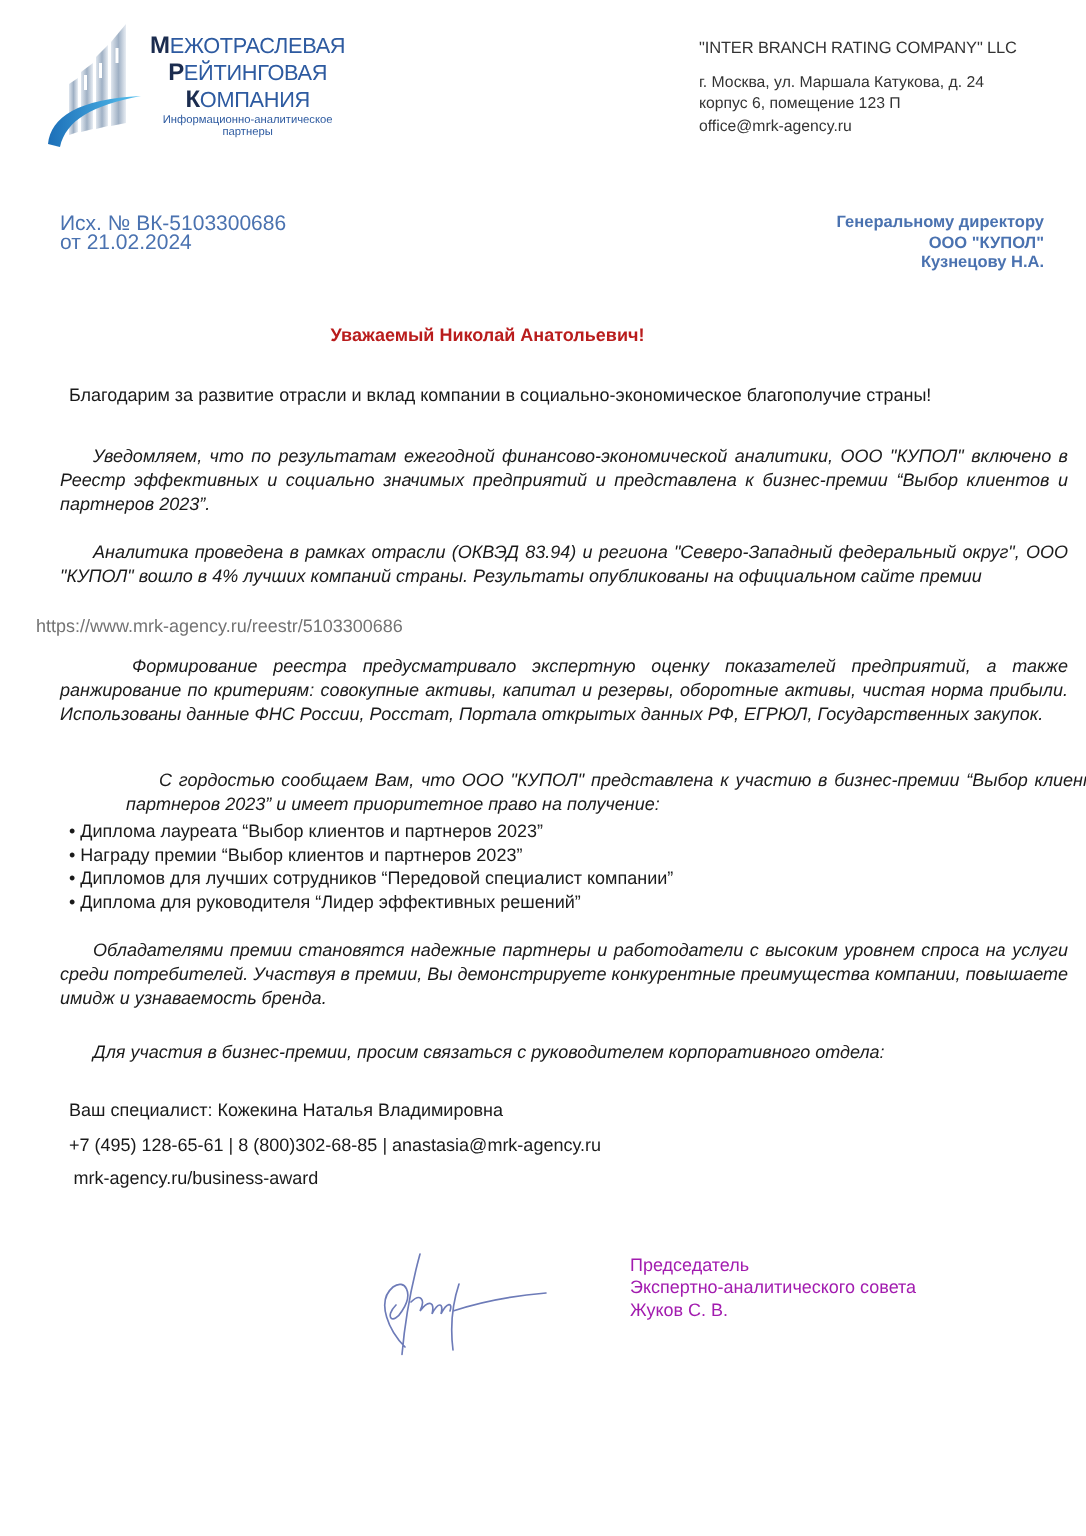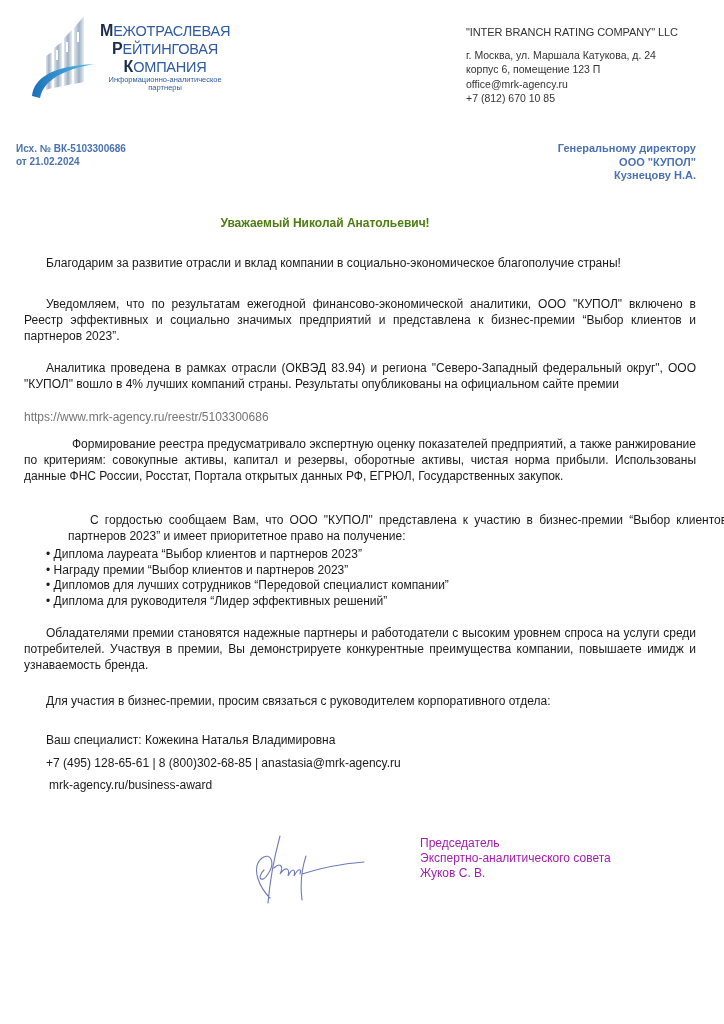--- a/index.html
+++ b/index.html
@@ -13,26 +13,26 @@
   .logo-text { position: absolute; left: 72px; top: 14px; text-align: center; }
   .logo-line { font-size: 14.5px; line-height: 17px; color: #2d5aa0; letter-spacing: -0.2px; white-space: nowrap; }
   .logo-line b { color: #1b2c4f; font-weight: bold; font-size: 16px; }
   .logo-sub { font-size: 7.5px; line-height: 8px; color: #2d5aa0; white-space: nowrap; }
 
   
   .company { left: 466px; top: 25px; font-size: 10.5px; color: #333; line-height: 14.5px; }
   .company .cname { font-size: 11px; margin-bottom: 8px; letter-spacing: -0.1px; }
 
   
-  .outgoing { left: 16px; top: 142px; font-size: 10px; font-weight: bold; color: #4a72b0; line-height: 13px; }
+  .outgoing { left: 40px; top: 142px; font-size: 14px; font-weight: normal; color: #4a72b0; line-height: 13px; }
   .recipient { right: 28px; top: 142px; text-align: right; font-size: 11px; font-weight: bold; color: #4a72b0; line-height: 13.5px; }
 
   
-  .salutation { left: 0; width: 650px; top: 216px; text-align: center; font-size: 12px; font-weight: bold; color: #4d7c0f; }
-  .p { left: 24px; width: 672px; font-size: 12px; line-height: 16px; color: #1a1a1a; text-align: justify; }
+  .salutation { left: 0; width: 650px; top: 216px; text-align: center; font-size: 12px; font-weight: bold; color: #b91c1c; }
+  .p { left: 40px; width: 672px; font-size: 12px; line-height: 16px; color: #1a1a1a; text-align: justify; font-style: italic; }
   .indent { text-indent: 22px; }
   .indent2 { text-indent: 48px; }
   .thanks { left: 46px; top: 256px; font-size: 12px; color: #1a1a1a; white-space: nowrap; }
   .link { color: #737373; font-size: 12px; }
   .list { left: 46px; top: 547px; font-size: 12px; line-height: 15.5px; list-style: none; margin: 0; padding: 0; }
   .list li::before { content: "• "; }
 
   .contact { left: 46px; font-size: 12px; color: #1a1a1a; white-space: nowrap; }
 
   .signer { left: 420px; top: 836px; font-size: 12px; line-height: 15px; color: #a21caf; }
@@ -70,21 +70,20 @@
     <div class="logo-sub">Информационно-аналитическое</div>
     <div class="logo-sub">партнеры</div>
   </div>
 </div>
 
 <div class="abs company">
   <div class="cname">"INTER BRANCH RATING COMPANY" LLC</div>
   <div>г. Москва, ул. Маршала Катукова, д. 24</div>
   <div>корпус 6, помещение 123 П</div>
   <div>office@mrk-agency.ru</div>
-  <div>+7 (812) 670 10 85</div>
 </div>
 
 <div class="abs outgoing">
   <div>Исх. № ВК-5103300686</div>
   <div>от 21.02.2024</div>
 </div>
 
 <div class="abs recipient">
   <div>Генеральному директору</div>
   <div>ООО "КУПОЛ"</div>

